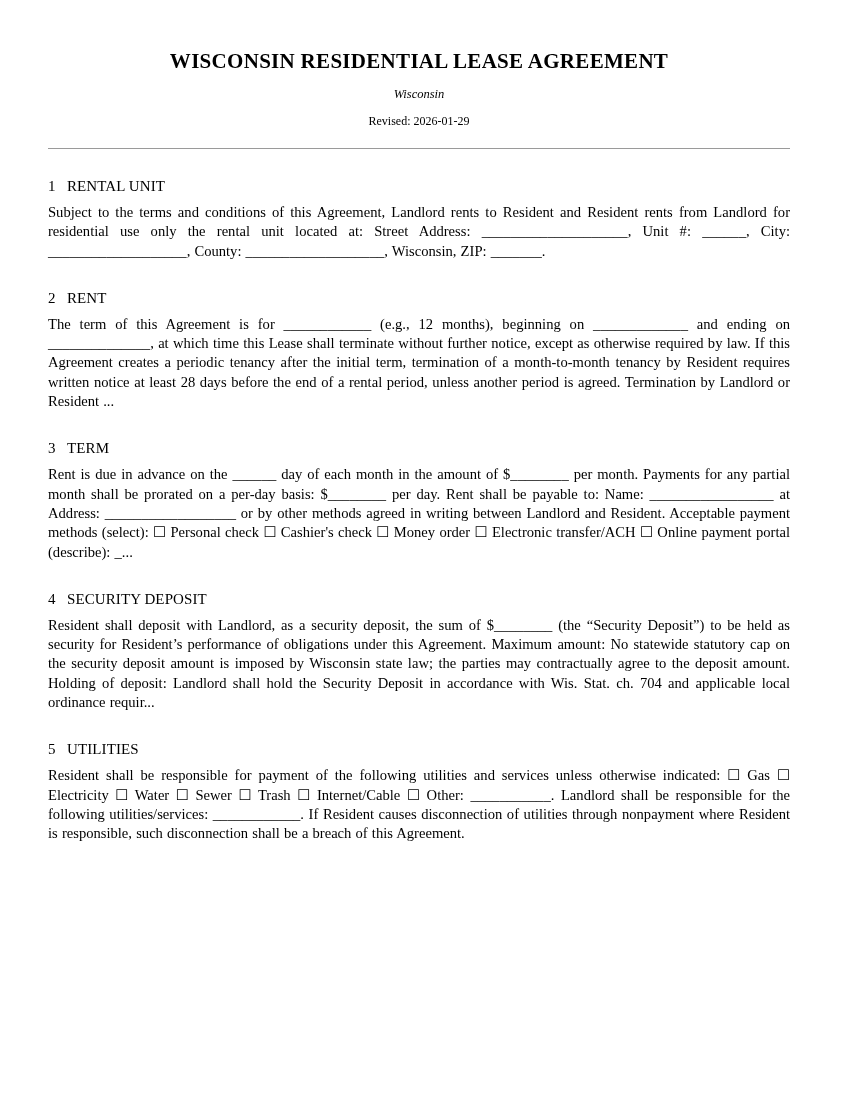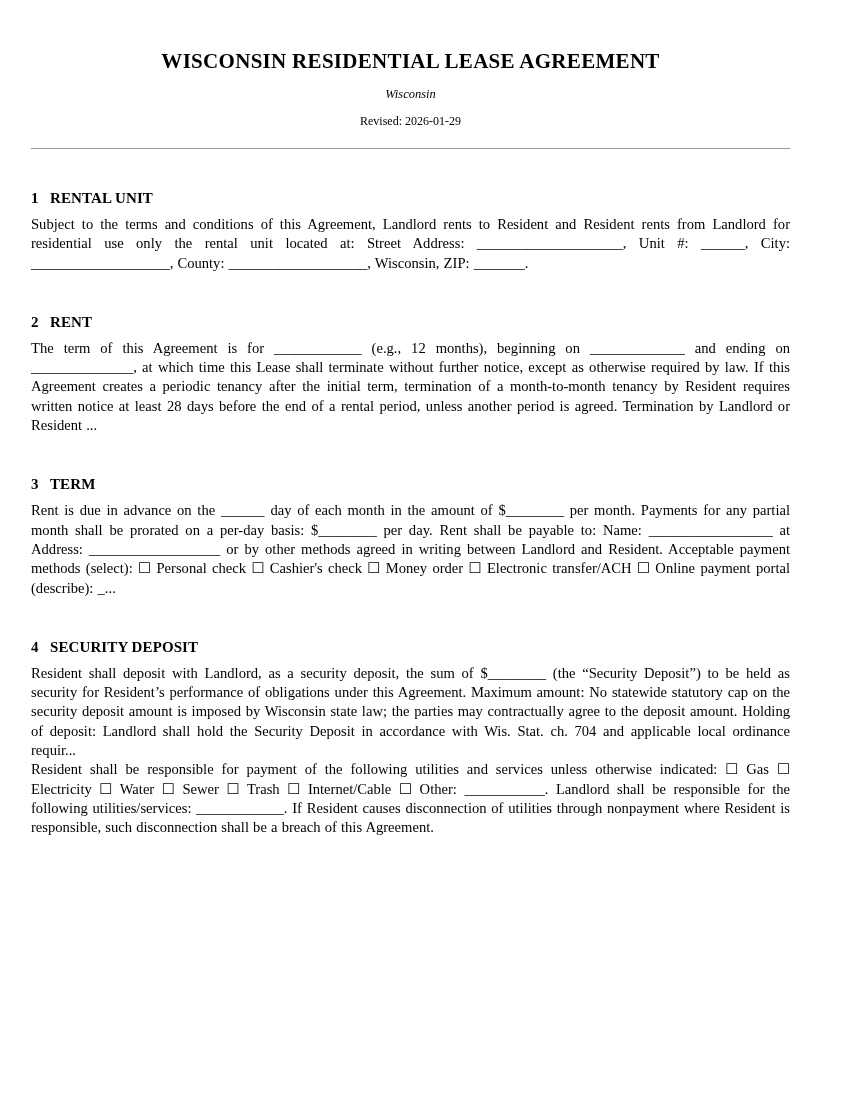--- a/index.html
+++ b/index.html
@@ -11,21 +11,21 @@
     width: 850px;
     height: 1100px;
     font-family: "Liberation Serif", "DejaVu Serif", "DejaVu Sans", serif;
     color: #000000;
     -webkit-font-smoothing: antialiased;
   }
   .page {
     box-sizing: border-box;
     width: 850px;
     height: 1100px;
-    padding: 49px 60px 0 31px;
+    padding: 49px 60px 0 48px;
     overflow: hidden;
   }
   .doc-title {
     font-size: 21px;
     font-weight: bold;
     text-align: center;
     letter-spacing: 0.3px;
     line-height: 25px;
     margin: 0;
   }
@@ -42,23 +42,23 @@
     line-height: 14px;
     margin: 12px 0 0 0;
   }
   .divider {
     border: none;
     border-top: 1px solid #9a9a9a;
     margin: 20px 0 0 0;
   }
   .section-heading {
     font-size: 15px;
-    font-weight: bold;
+    font-weight: normal;
     line-height: 19px;
-    margin: 40px 0 7px 0;
+    margin: 28px 0 7px 0;
     letter-spacing: 0.1px;
   }
   .section-number {
     display: inline-block;
     min-width: 19px;
   }
   .section-body {
     font-size: 14.6px;
     line-height: 19.3px;
     text-align: justify;
@@ -99,16 +99,19 @@
   </div>
 
   <div class="section">
     <div class="section-heading">
       <span class="section-number">4</span><span>SECURITY DEPOSIT</span>
     </div>
     <p class="section-body">Resident shall deposit with Landlord, as a security deposit, the sum of $________ (the “Security Deposit”) to be held as security for Resident’s performance of obligations under this Agreement. Maximum amount: No statewide statutory cap on the security deposit amount is imposed by Wisconsin state law; the parties may contractually agree to the deposit amount. Holding of deposit: Landlord shall hold the Security Deposit in accordance with Wis. Stat. ch. 704 and applicable local ordinance requir...</p>
   </div>
 
   <div class="section">
+    <div class="section-heading">
+      <span class="section-number">5</span><span>UTILITIES</span>
+    </div>
     <p class="section-body">Resident shall be responsible for payment of the following utilities and services unless otherwise indicated: ☐ Gas ☐ Electricity ☐ Water ☐ Sewer ☐ Trash ☐ Internet/Cable ☐ Other: ___________. Landlord shall be responsible for the following utilities/services: ____________. If Resident causes disconnection of utilities through nonpayment where Resident is responsible, such disconnection shall be a breach of this Agreement.</p>
   </div>
 
 </div>
 
 </body></html>

